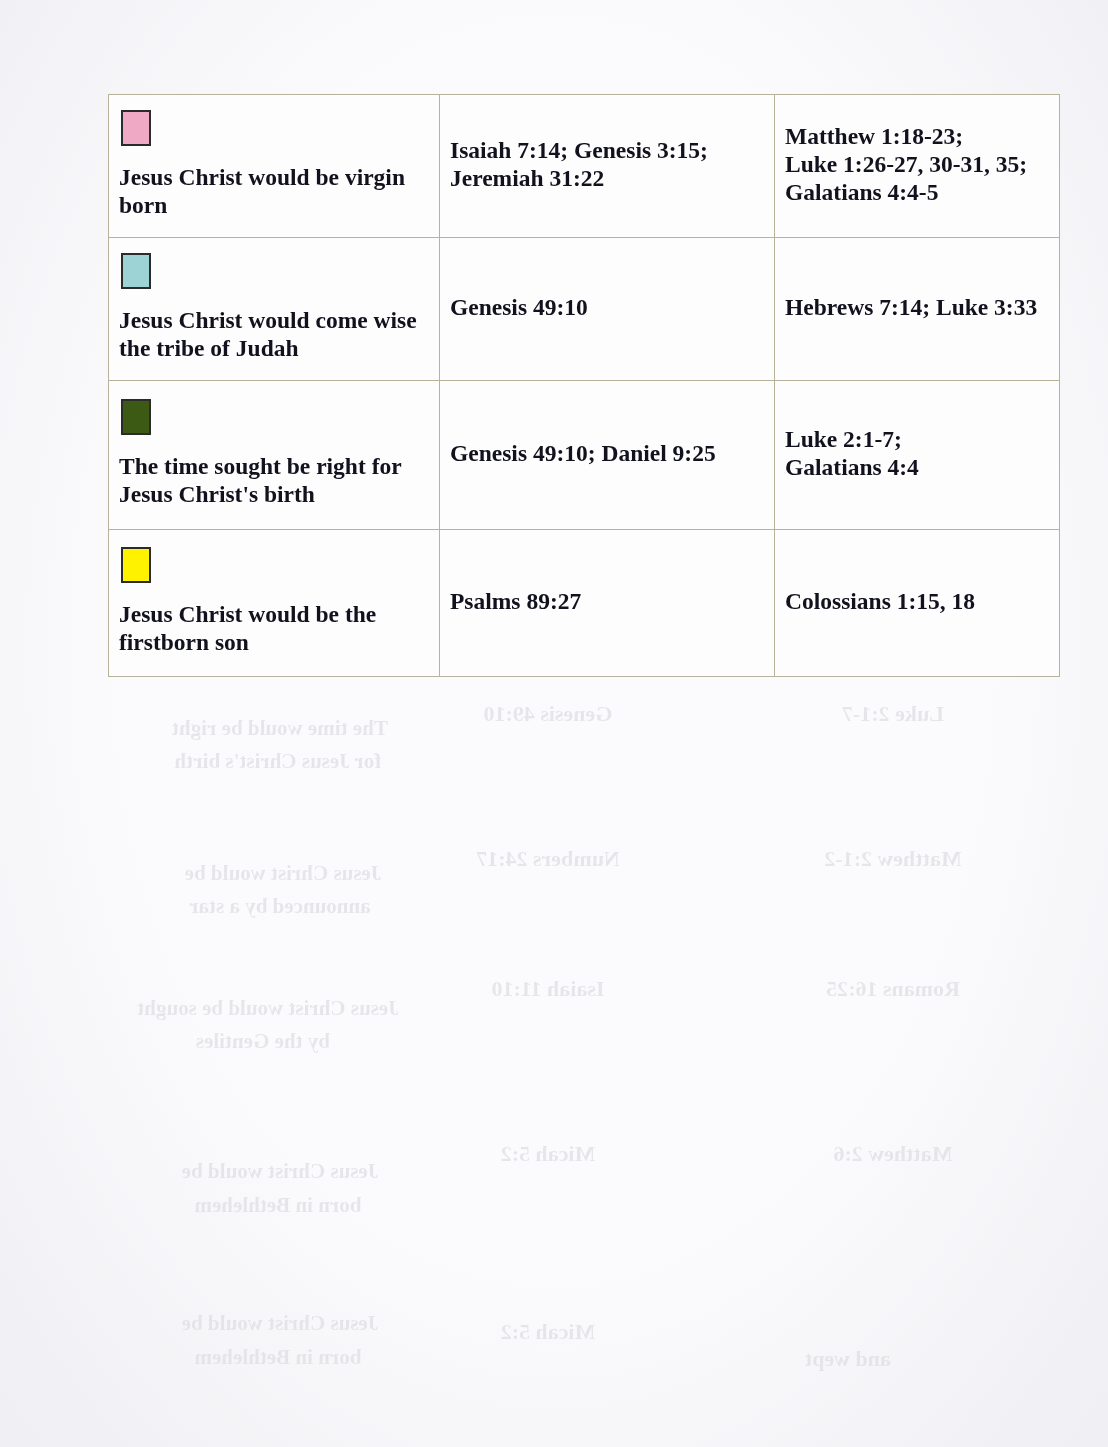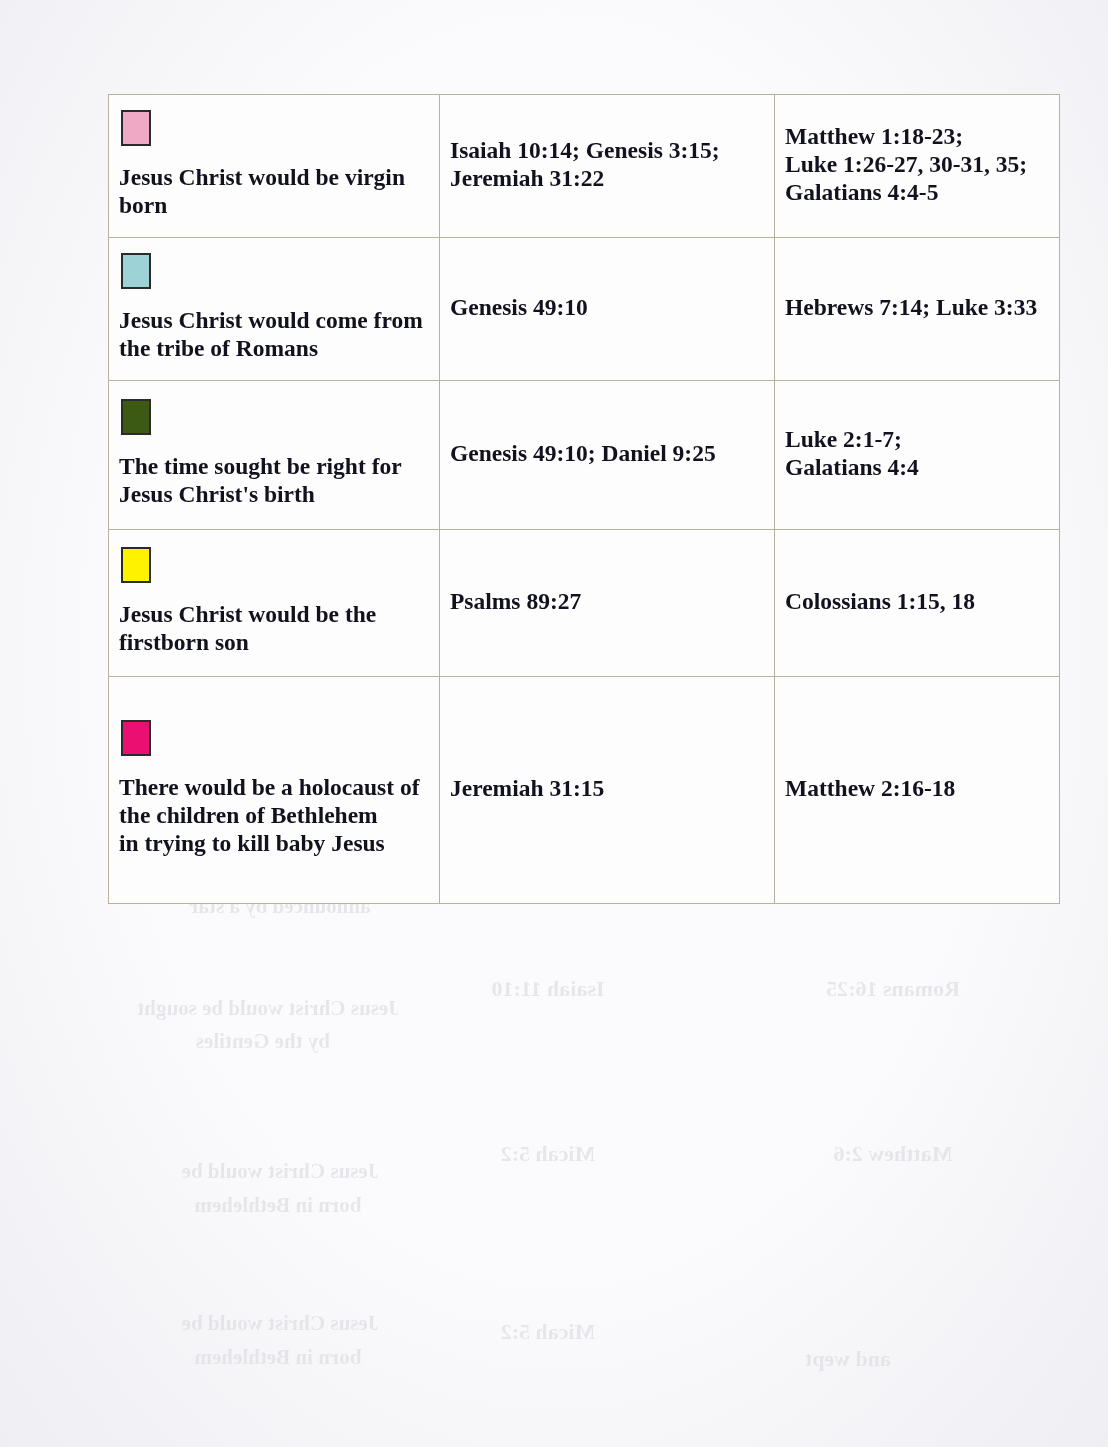--- a/index.html
+++ b/index.html
@@ -141,50 +141,42 @@
 <div class="page-shadow"></div>
 
 <div class="table-wrap">
   <table class="prophecy">
     <tbody id="tbody">
         <tr class="r1">
           <td class="c-event">
             <span class="swatch" style="background: rgb(240, 169, 196);"></span>
             <span class="event-text">Jesus Christ would be virgin born</span>
           </td>
-          <td class="c-ot">Isaiah 10:14; Genesis 3:15; Jeremiah 31:22</td>
+          <td class="c-ot">Isaiah 7:14; Genesis 3:15; Jeremiah 31:22</td>
           <td class="c-nt">Matthew 1:18-23;<br>Luke 1:26-27, 30-31, 35;<br>Galatians 4:4-5</td>
         </tr>
         <tr class="r2">
           <td class="c-event">
             <span class="swatch" style="background: rgb(158, 211, 214);"></span>
-            <span class="event-text">Jesus Christ would come from the tribe of Romans</span>
+            <span class="event-text">Jesus Christ would come wise the tribe of Judah</span>
           </td>
           <td class="c-ot">Genesis 49:10</td>
           <td class="c-nt">Hebrews 7:14; Luke 3:33</td>
         </tr>
         <tr class="r3">
           <td class="c-event">
             <span class="swatch" style="background: rgb(61, 90, 21);"></span>
             <span class="event-text">The time sought be right for Jesus Christ's birth</span>
           </td>
           <td class="c-ot">Genesis 49:10; Daniel 9:25</td>
           <td class="c-nt">Luke 2:1-7;<br>Galatians 4:4</td>
         </tr>
         <tr class="r4">
           <td class="c-event">
             <span class="swatch" style="background: rgb(255, 242, 0);"></span>
             <span class="event-text">Jesus Christ would be the firstborn son</span>
           </td>
           <td class="c-ot">Psalms 89:27</td>
           <td class="c-nt">Colossians 1:15, 18</td>
         </tr>
-        <tr class="r8">
-          <td class="c-event">
-            <span class="swatch" style="background: rgb(236, 15, 114);"></span>
-            <span class="event-text">There would be a holocaust of the children of Bethlehem<br>in trying to kill baby Jesus</span>
-          </td>
-          <td class="c-ot">Jeremiah 31:15</td>
-          <td class="c-nt">Matthew 2:16-18</td>
-        </tr>
       </tbody>
   </table>
 </div>
 
 </body></html>

